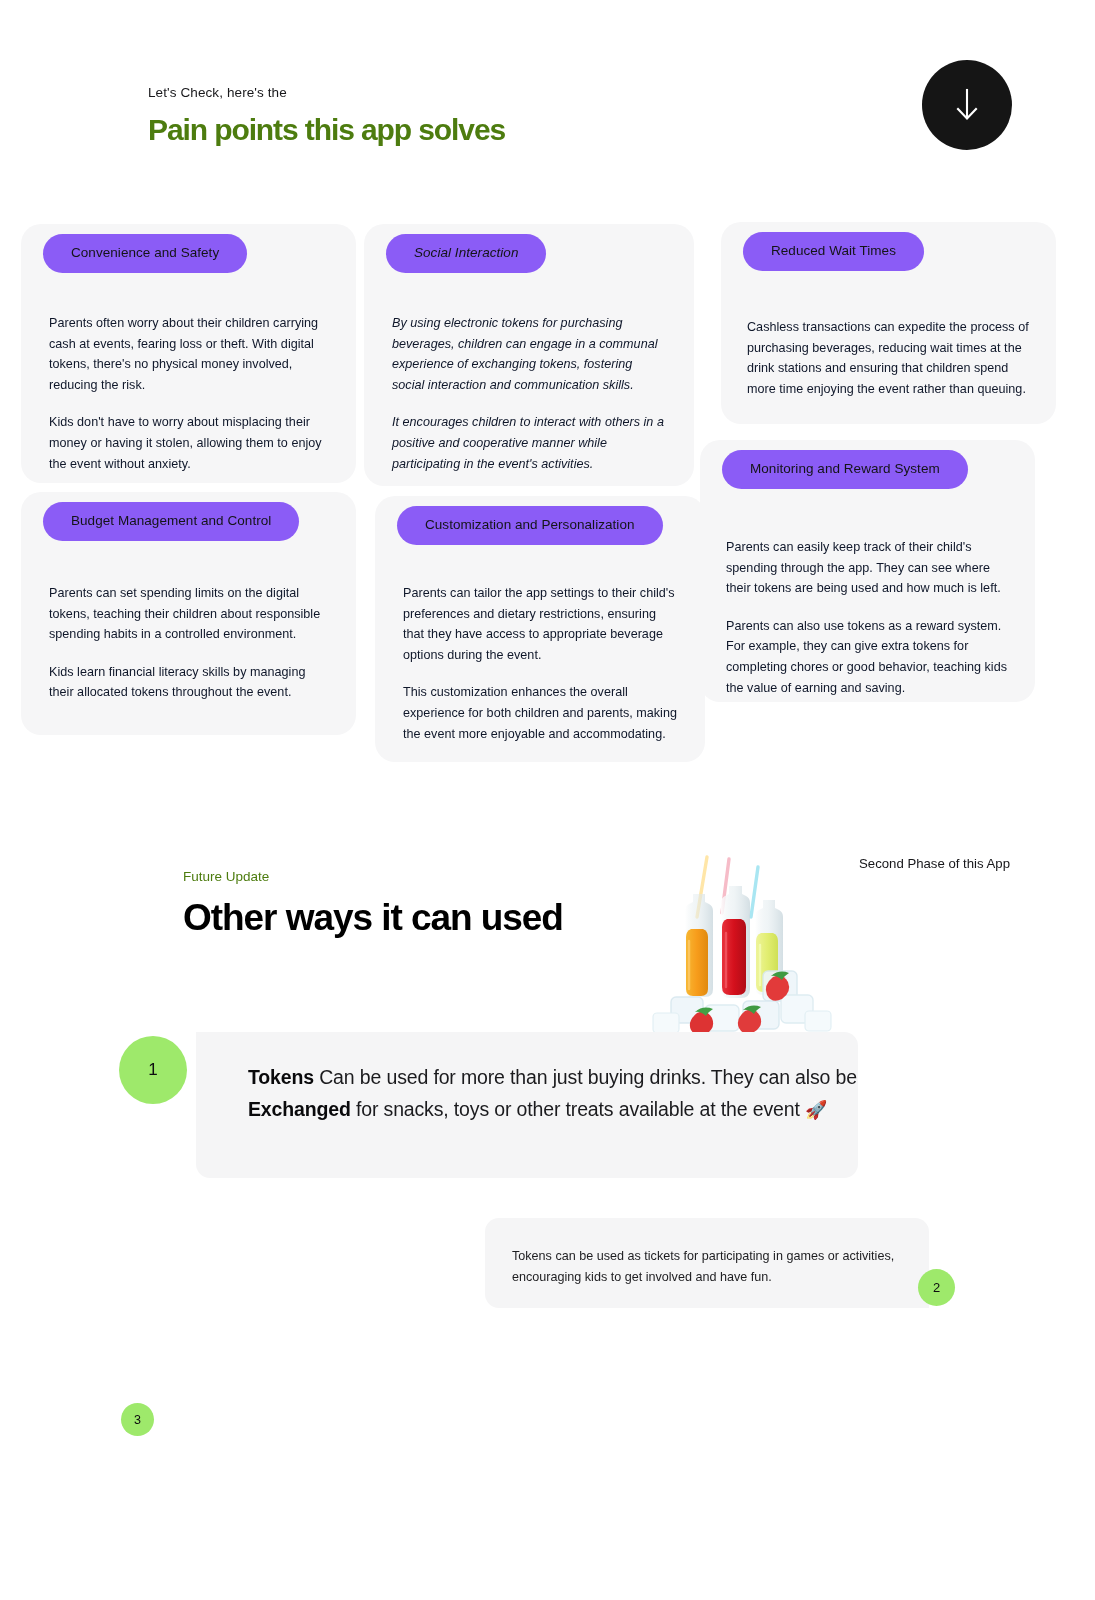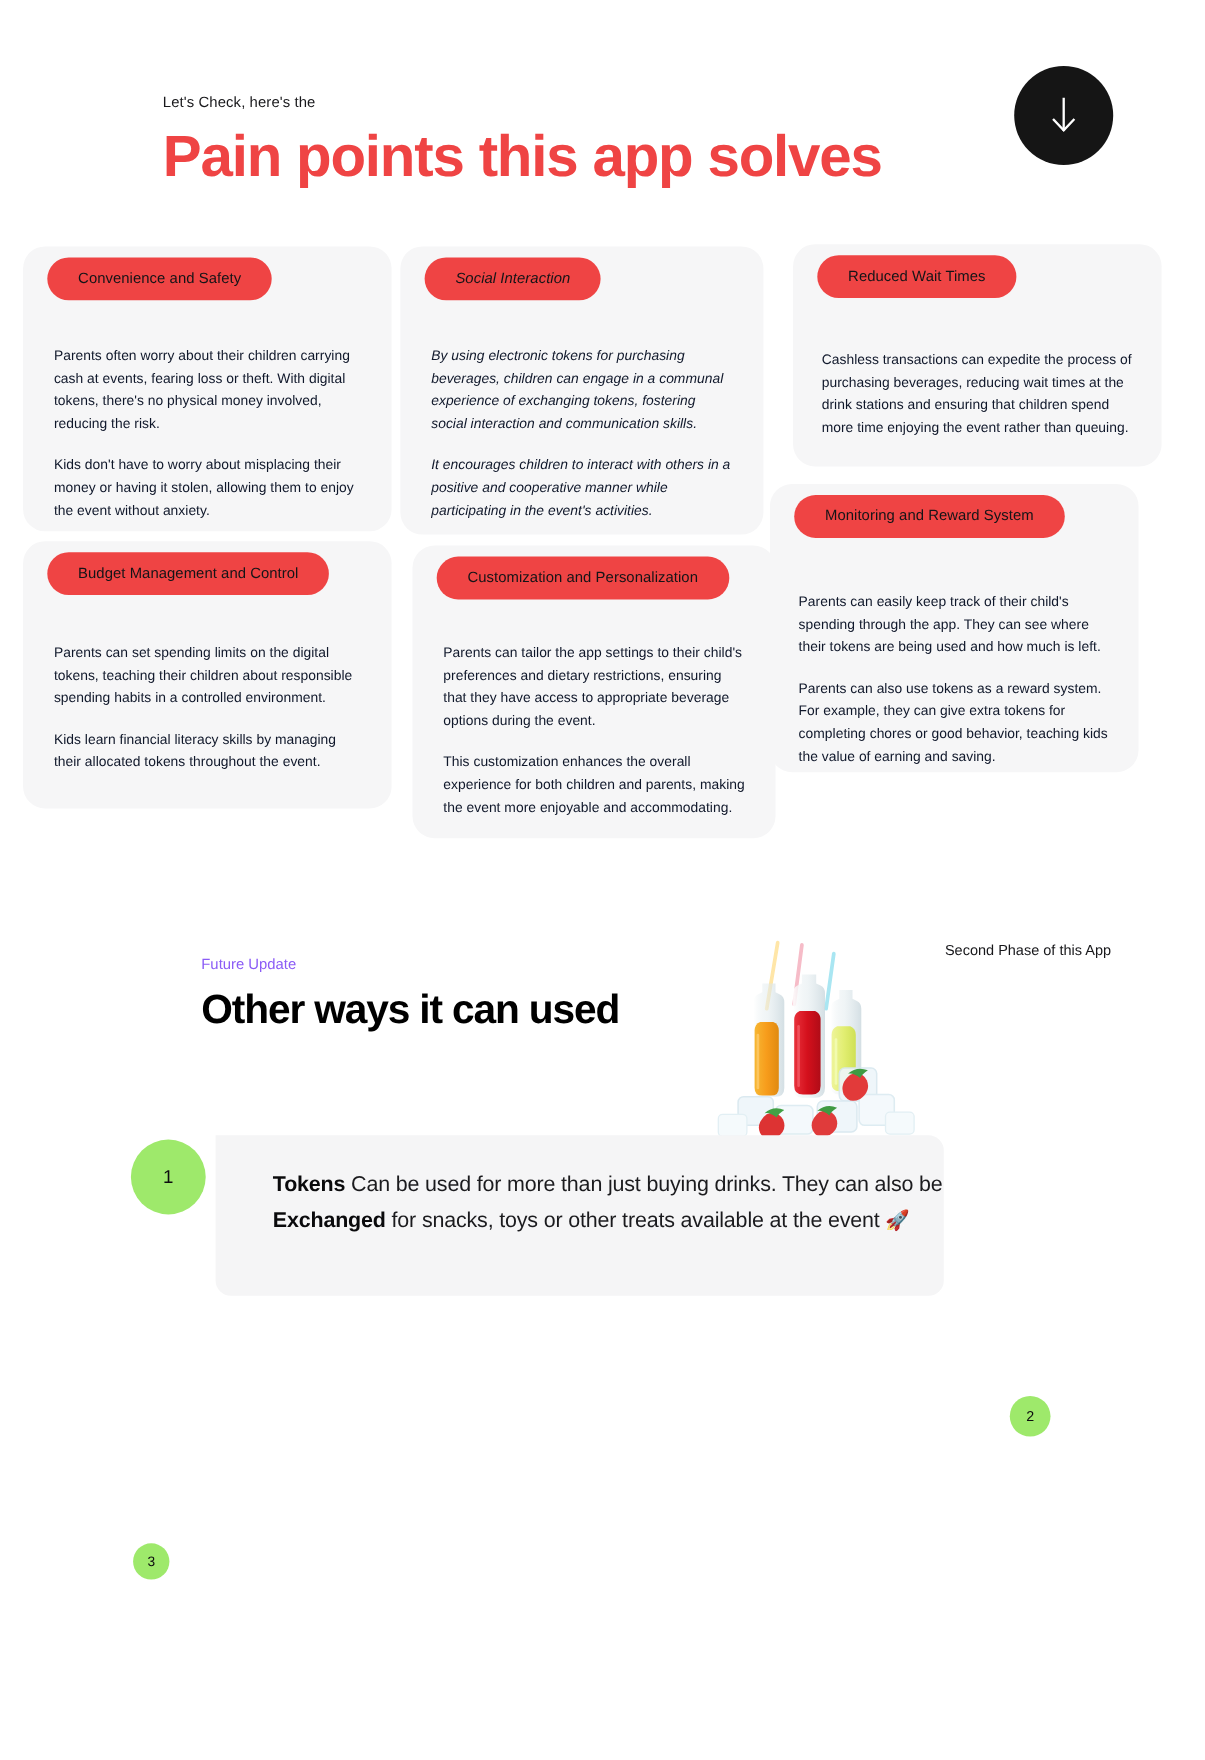--- a/index.html
+++ b/index.html
@@ -12,36 +12,36 @@
     overflow: hidden;
   }
   .page { position: relative; width: 1095px; height: 1600px; background:#fff;padding-left:40px; }
 
   
   .hdr1 { position: absolute; left: 148px; top: 84px; }
   .eyebrow {
     font-size: 13.5px; color: #18181b; letter-spacing: .1px; line-height: 1.3;
   }
   .h1 {
-    font-size: 53px; font-weight: 700; color: #ef4444; letter-spacing: -1.1px;
+    font-size: 30px; font-weight: 700; color: #4d7c0f; letter-spacing: -1.1px;
     line-height: 1.15; margin-top: 11px; white-space: nowrap;
   }
   .scroll-btn {
     position: absolute; left: 922px; top: 60px; width: 90px; height: 90px;
     border-radius: 50%; background: #151515; border: none; cursor: pointer;
     display: flex; align-items: center; justify-content: center;
   }
   .scroll-btn svg { display: block; }
 
   
   .card {
     position: absolute; background: #f6f6f7; border-radius: 20px; overflow: hidden;
   }
   .pill {
-    display: inline-block; background: #ef4444; border-radius: 999px;
+    display: inline-block; background: #8b5cf6; border-radius: 999px;
     padding: 11px 28px; font-size: 13.5px; color: #141417; letter-spacing: .05px;
     line-height: 1.25; white-space: nowrap;
   }
   .card-body { padding: 0 28px; }
   .card-p {
     font-size: 12.6px; line-height: 1.64; color: #0f172a; letter-spacing: .02px;
   }
   .card-p + .card-p { margin-top: 17px; }
 
   .c1 { left: 21px;  top: 224px; width: 335px; height: 259px; }
@@ -55,21 +55,21 @@
   .c4 .pill-wrap, .c5 .pill-wrap, .c6 .pill-wrap { padding: 10px 0 0 22px; }
   .c1 .card-body { padding-top: 40px; }
   .c2 .card-body { padding-top: 40px; }
   .c3 .card-body { padding-top: 46px; padding-left: 26px; padding-right: 22px; }
   .c4 .card-body { padding-top: 42px; }
   .c5 .card-body { padding-top: 38px; }
   .c6 .card-body { padding-top: 48px; padding-left: 26px; padding-right: 22px; }
 
   
   .hdr2 { position: absolute; left: 183px; top: 869px; }
-  .eyebrow2 { font-size: 13.5px; color: #8b5cf6; }
+  .eyebrow2 { font-size: 13.5px; color: #4d7c0f; }
   .h2 {
     font-size: 37px; font-weight: 700; color: #000000; letter-spacing: -1.05px;
     line-height: 1.15; margin-top: 13px; white-space: nowrap;
   }
   .phase-label {
     position: absolute; left: 859px; top: 856px; font-size: 13.2px; color: #17171a;
     white-space: nowrap;
   }
 
   
@@ -267,17 +267,20 @@
     </svg>
   </div>
 
   <div class="bubble b1">
     <div class="txt">
       <b>Tokens</b><span> Can be used for more than just buying drinks. They can also be </span><b>Exchanged</b><span> for snacks, toys or other treats available at the event </span><span class="rocket">🚀</span>
     </div>
   </div>
   <div class="badge bg1">1</div>
 
+  <div class="bubble b2">
+    <div class="txt">Tokens can be used as tickets for participating in games or activities, encouraging kids to get involved and have fun.</div>
+  </div>
   <div class="badge bg2">2</div>
 
   <div class="badge bg3">3</div>
 
 </div>
 
 </body></html>

